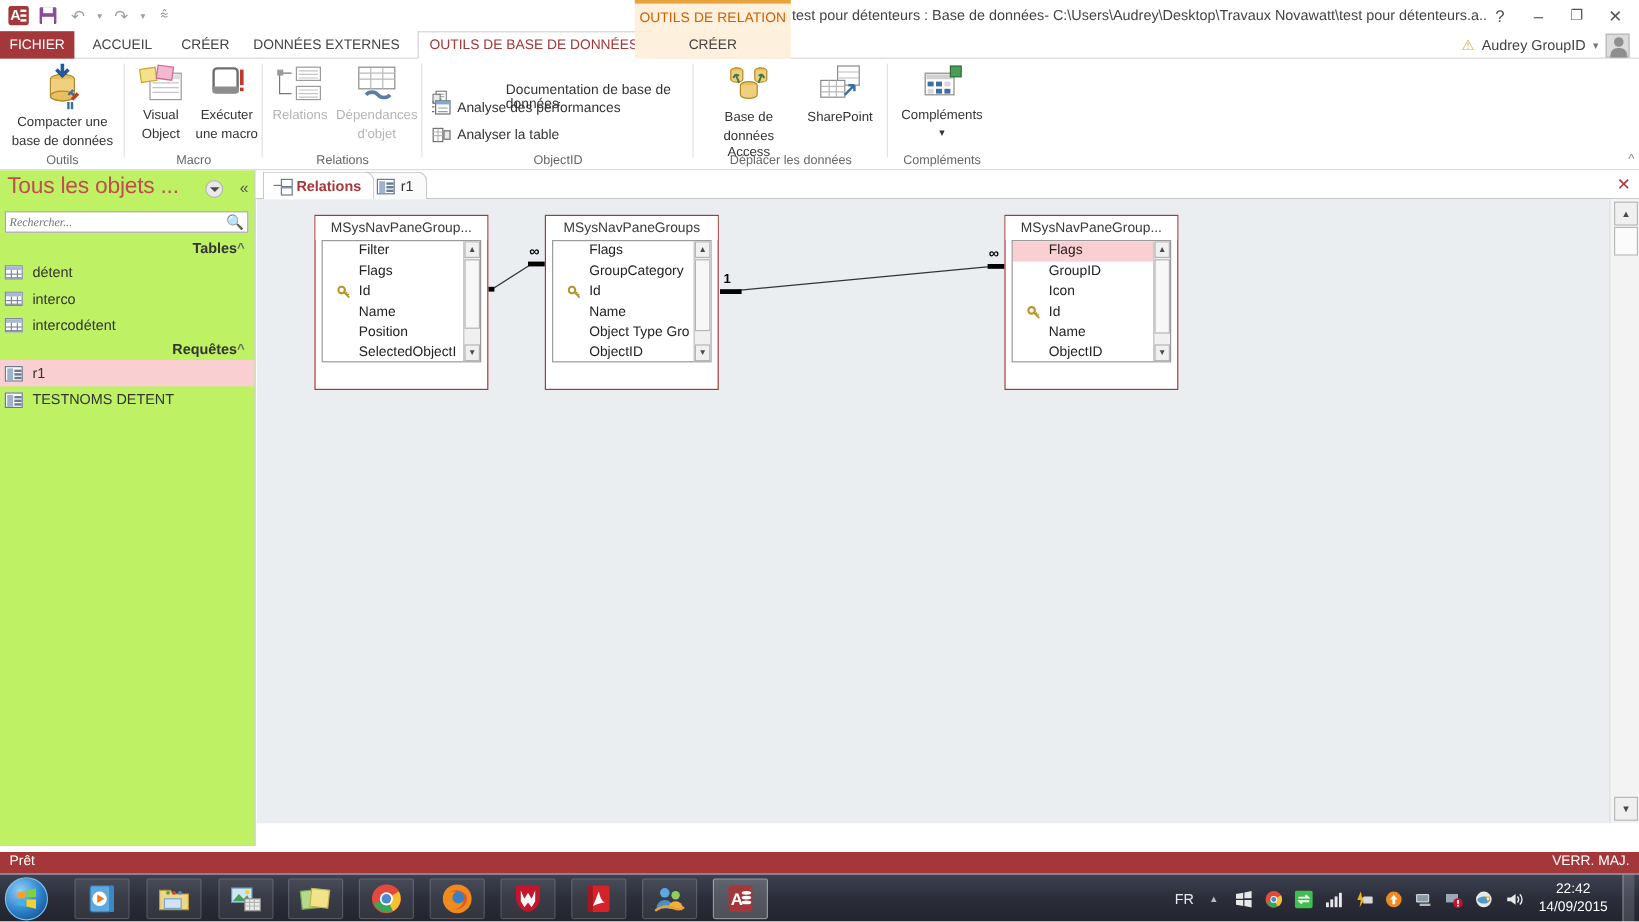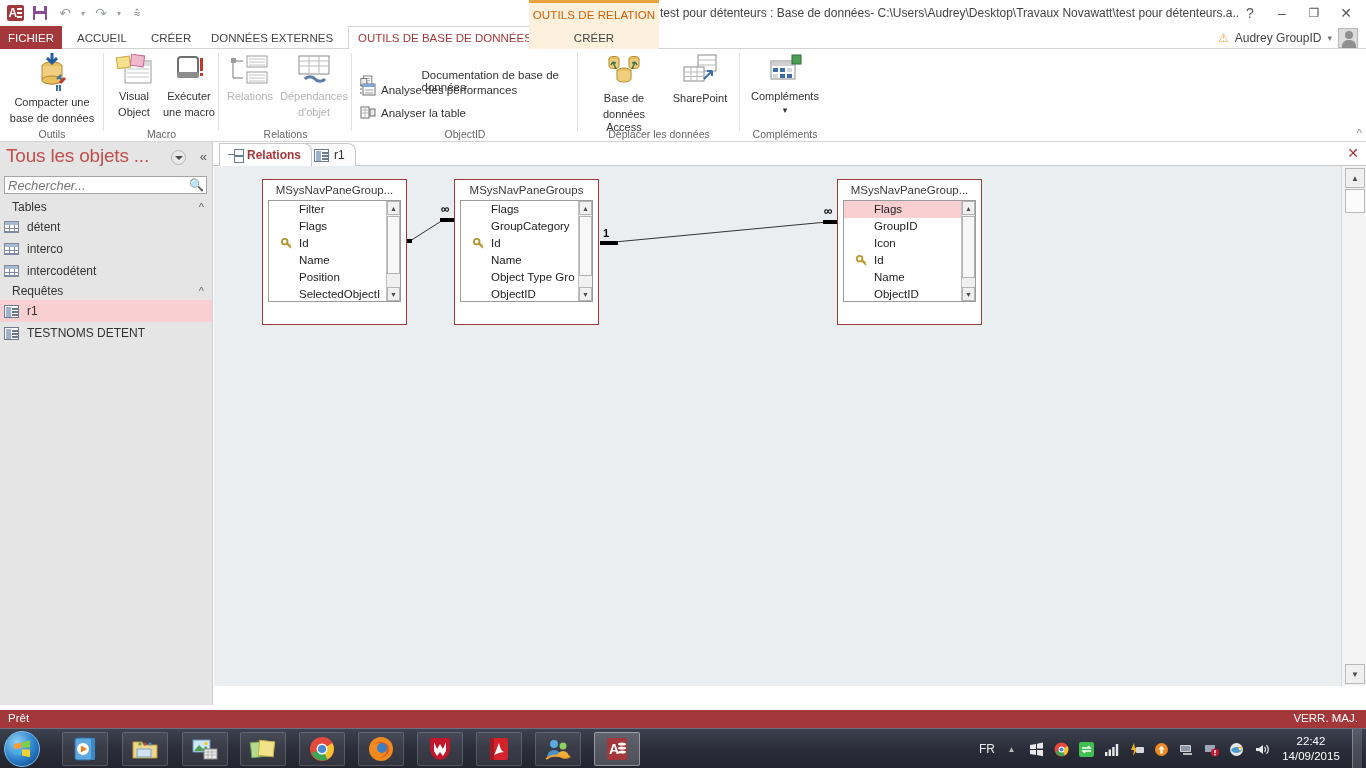--- a/index.html
+++ b/index.html
@@ -110,21 +110,21 @@
     font-size: 11.5px; color: #333;
   }
   .ico { display:block; }
   .collapse-ribbon {
     position: absolute; right: 4px; bottom: 2px; color: #888; font-size: 11px; cursor: pointer;
   }
 
   
   .navpane {
     position: absolute; left: 0; top: 142px; width: 213px; height: 563px;
-    background: #e5e5e5; border-right: 1px solid #cfcfcf;
+    background: #bef264; border-right: 1px solid #cfcfcf;
   }
   .nav-header {
     position: relative; height: 32px; padding: 2px 4px 0 6px;
   }
   .nav-title {
     font-size: 19px; color: #c0504d; font-family: "Liberation Sans", sans-serif;
     position: absolute; left: 6px; top: 3px; letter-spacing: -0.2px;
   }
   .nav-dropdown {
     position: absolute; right: 26px; top: 8px; width: 15px; height: 15px; border-radius: 50%;
@@ -134,28 +134,28 @@
   .nav-dropdown::after {
     content: ""; border-left: 4px solid transparent; border-right: 4px solid transparent;
     border-top: 4px solid #4a4a4a; margin-top: 1px;
   }
   .nav-collapse { position: absolute; right: 5px; top: 7px; font-size: 13px; color: #555; cursor: pointer; }
   .nav-search {
     position: absolute; left: 4px; top: 34px; width: 203px; height: 18px;
     border: 1px solid #a6a6a6; background: #fff; display: flex; align-items: center;
   }
   .nav-search input {
-    border: 0; outline: 0; flex: 1; font-size: 13px; font-style: italic; color: #777;
-    padding-left: 3px; font-family: Liberation Sans, sans-serif; background: transparent;
+    border: 0; outline: 0; flex: 1; font-size: 10px; font-style: italic; color: #777;
+    padding-left: 3px; font-family: Liberation Serif, serif; background: transparent;
   }
   .nav-search .magn { width: 20px; text-align: center; color: #2b5fa8; font-size: 12px; cursor: pointer; }
   .navlist { position: absolute; left: 0; top: 56px; width: 212px; }
   .nav-group {
-    height: 18px; display: flex; align-items: center; justify-content: space-between;
-    padding: 0 8px 0 12px; font-size: 12px; font-weight: normal; color: #333; cursor: pointer;
+    height: 18px; display: flex; align-items: center; justify-content: flex-end;
+    padding: 0 8px 0 12px; font-size: 12px; font-weight: bold; color: #333; cursor: pointer;
   }
   .nav-group .chev { color: #666; font-size: 11px; }
   .nav-item {
     height: 22px; display: flex; align-items: center; gap: 8px; padding-left: 4px;
     font-size: 12px; color: #333; cursor: pointer;
   }
   .nav-item.selected { background: #f9cfd1; }
   .tbl-ico {
     width: 15px; height: 12px; background: #fff; border: 1px solid #7d8aa0;
     position: relative; flex: 0 0 auto;

